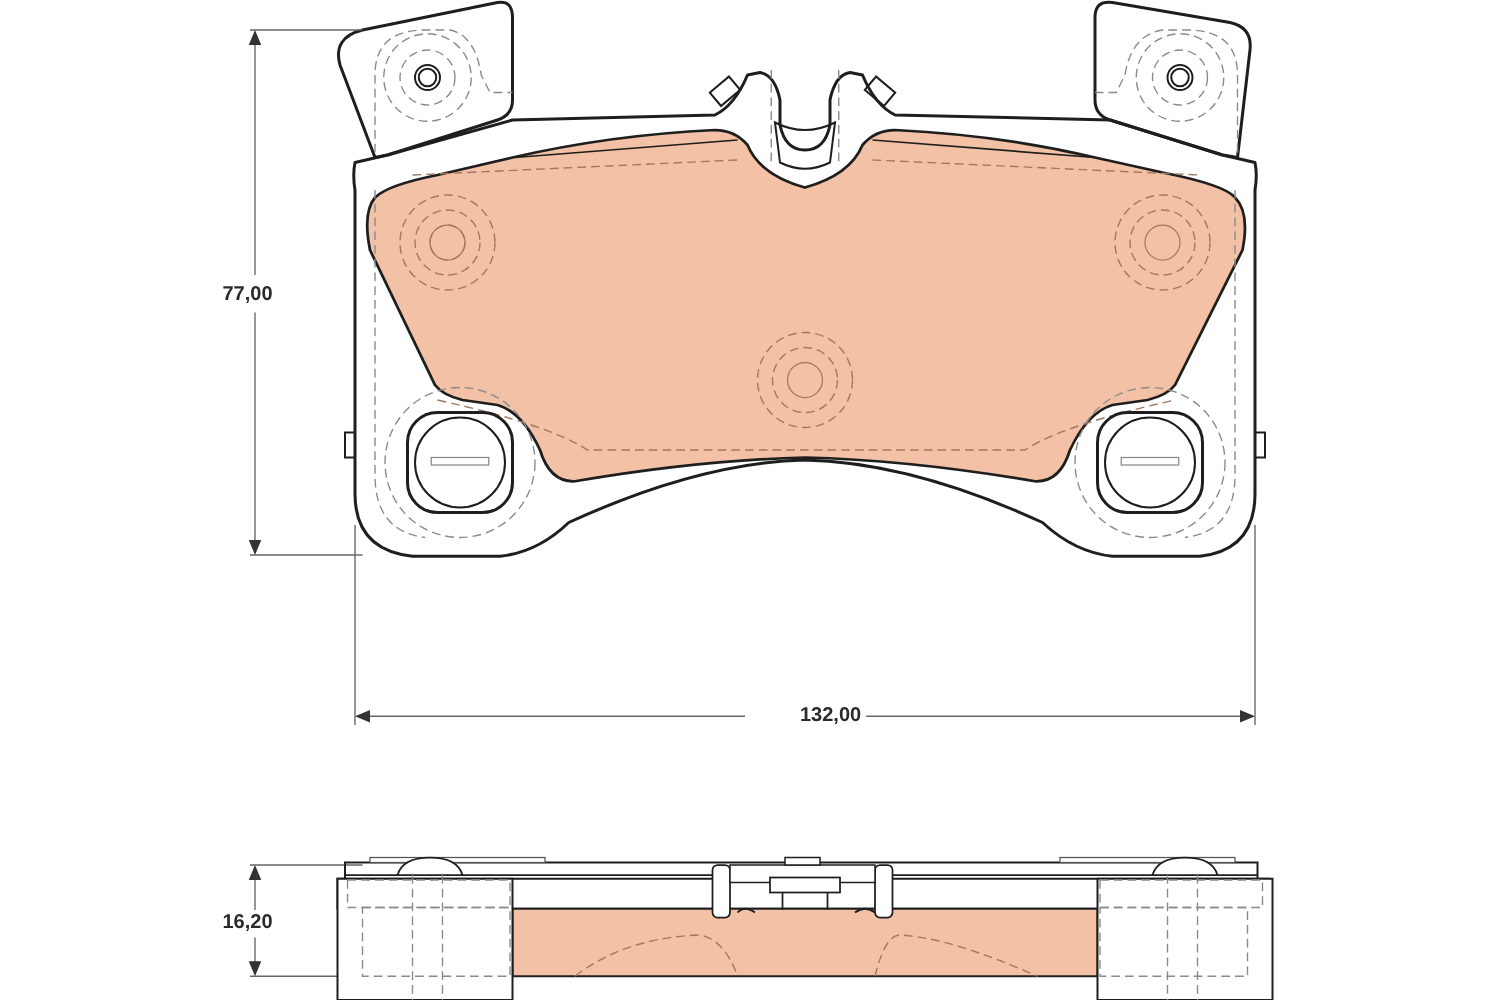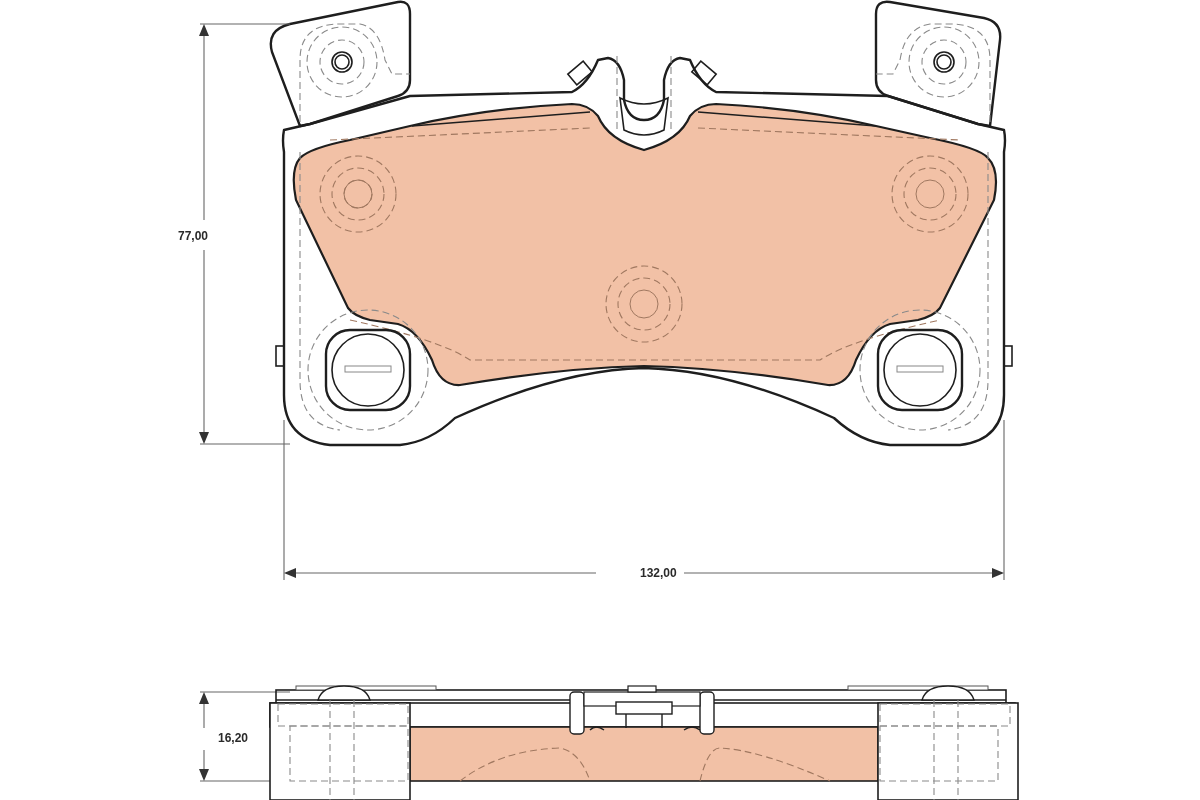--- a/index.html
+++ b/index.html
@@ -1,18 +1,18 @@
 <!DOCTYPE html>
 <html><head>
 <meta charset="utf-8">
 <style>
   html,body{margin:0;padding:0;background:#ffffff;}
   #wrap{position:relative;width:1200px;height:800px;overflow:hidden;background:#fff;}
   svg{position:absolute;left:0;top:0;}
-  .dim-label{position:absolute;font-family:"Liberation Sans",sans-serif;font-size:12px;font-weight:bold;color:#2a2a2a;background:#fff;padding:0 4px;line-height:20px;}
+  .dim-label{position:absolute;font-family:"Liberation Sans",sans-serif;font-size:16px;font-weight:bold;color:#2a2a2a;background:#fff;padding:0 4px;line-height:20px;}
 </style>
 </head>
 <body>
 
 <div id="wrap">
 <svg width="1200" height="800" viewBox="0 0 1200 800">
   <defs>
     <style>
       .ol{fill:none;stroke:#1e1e1e;stroke-width:2.4;stroke-linejoin:round;}
       .ol2{fill:none;stroke:#1e1e1e;stroke-width:1.6;}
@@ -158,14 +158,14 @@
       <line x1="626" y1="714" x2="626" y2="728" stroke="#1e1e1e" stroke-width="1.4"></line>
       <line x1="662" y1="714" x2="662" y2="728" stroke="#1e1e1e" stroke-width="1.4"></line>
       <path d="M590,730 Q596,724 604,730" fill="none" stroke="#1e1e1e" stroke-width="1.4"></path>
       <path d="M684,730 Q692,724 700,730" fill="none" stroke="#1e1e1e" stroke-width="1.4"></path>
     </g>
   </g>
 </svg>
 
 <div class="dim-label" style="left:174px;top:226px;">77,00</div>
 <div class="dim-label" style="left:636px;top:563px;">132,00</div>
-<div class="dim-label" style="left:174px;top:728px;margin-left:40px;">16,20</div>
+<div class="dim-label" style="left:174px;top:728px;">16,20</div>
 </div>
 
 </body></html>

